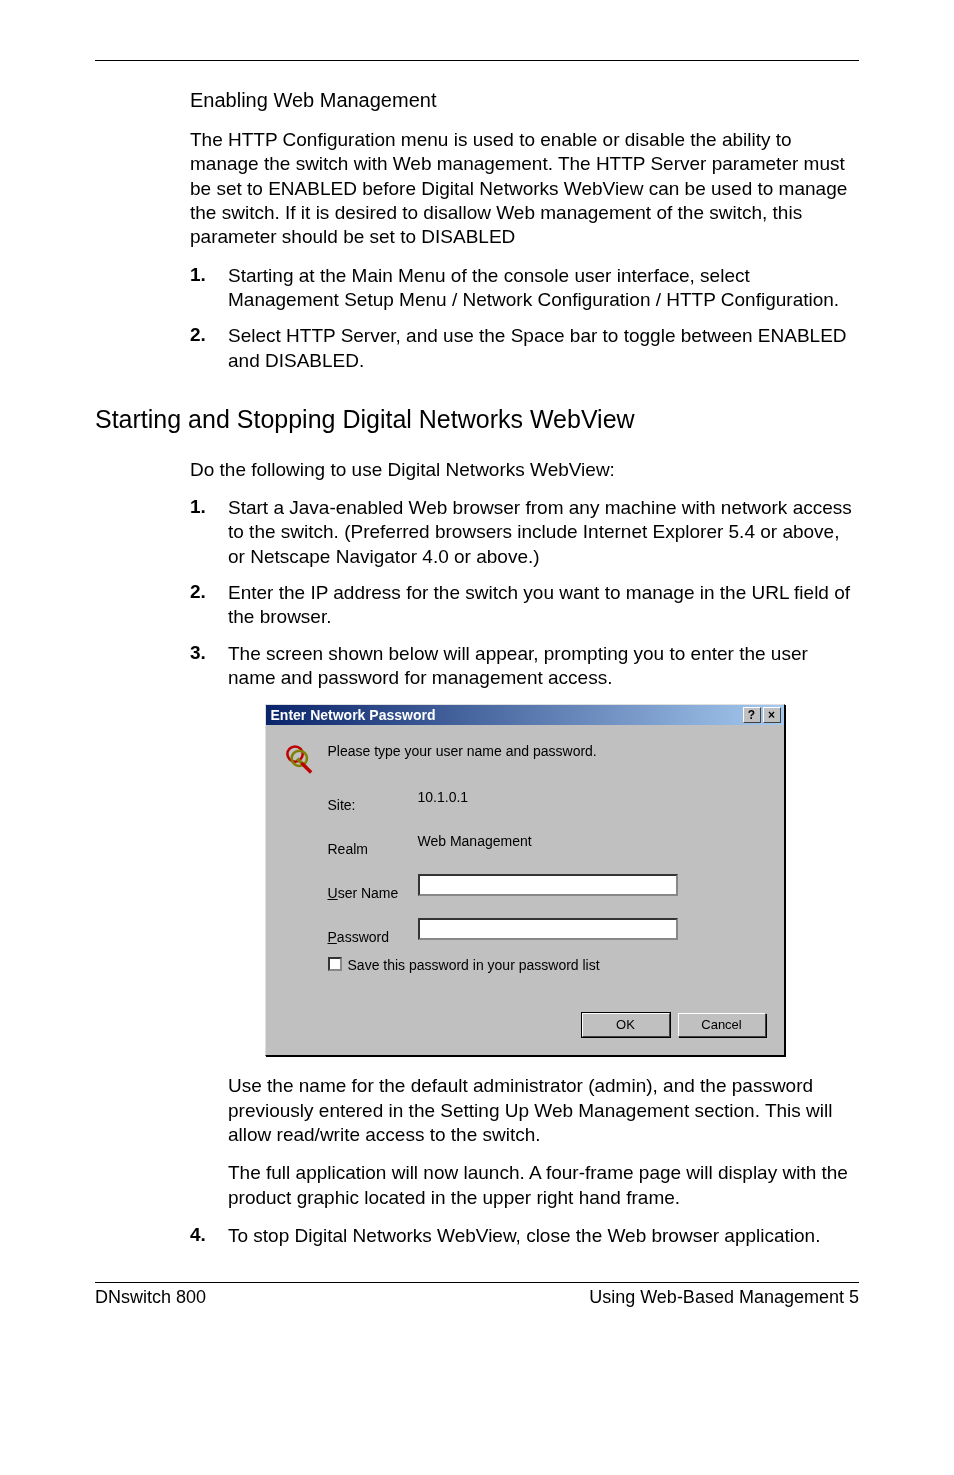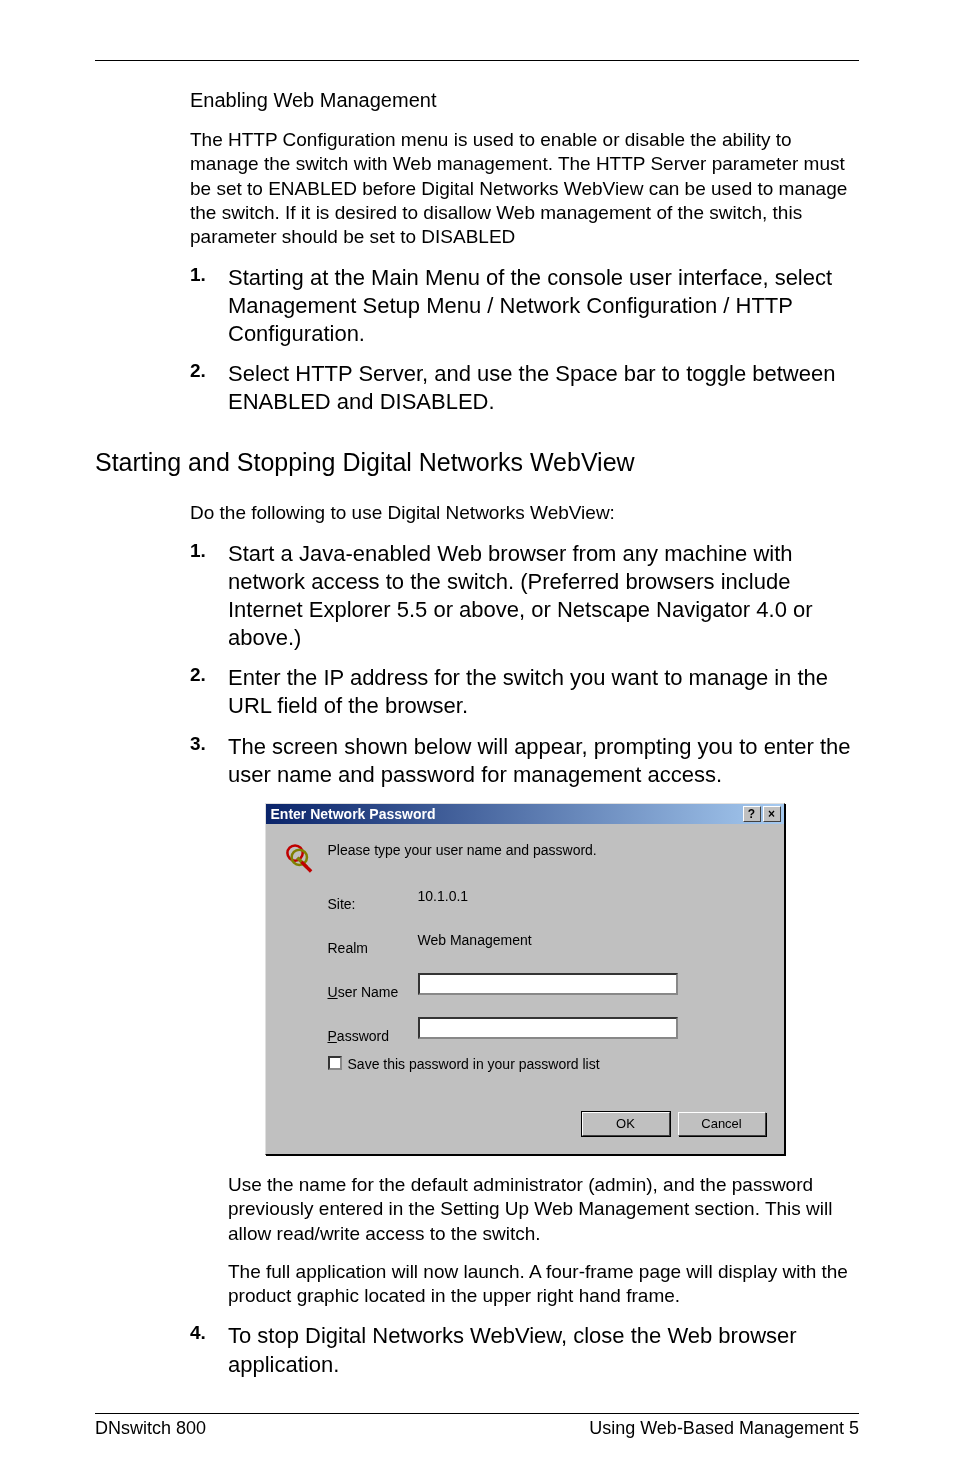--- a/index.html
+++ b/index.html
@@ -42,21 +42,21 @@
     display: flex;
     margin-bottom: 12px;
   }
   ol.num-list > li .num {
     font-weight: bold;
     font-size: 19px;
     width: 38px;
     flex-shrink: 0;
   }
   ol.num-list > li .li-text {
-    font-size: 22px;
+    font-size: 19px;
     line-height: 1.28;
   }
   h2.section-head {
     font-size: 25px;
     font-weight: normal;
     margin: 32px 0 24px 4px;
     margin-left: -95px;
   }
   
   .dialog-wrap {
@@ -216,21 +216,21 @@
       </li>
     </ol>
 
     <h2 class="section-head">Starting and Stopping Digital Networks WebView</h2>
 
     <p class="body-text">Do the following to use Digital Networks WebView:</p>
 
     <ol class="num-list">
       <li>
         <span class="num">1.</span>
-        <span class="li-text">Start a Java-enabled Web browser from any machine with network access to the switch. (Preferred browsers include Internet Explorer 5.5 or above, or Netscape Navigator 4.0 or above.)</span>
+        <span class="li-text">Start a Java-enabled Web browser from any machine with network access to the switch. (Preferred browsers include Internet Explorer 5.4 or above, or Netscape Navigator 4.0 or above.)</span>
       </li>
       <li>
         <span class="num">2.</span>
         <span class="li-text">Enter the IP address for the switch you want to manage in the URL field of the browser.</span>
       </li>
       <li>
         <span class="num">3.</span>
         <span class="li-text">The screen shown below will appear, prompting you to enter the user name and password for management access.</span>
       </li>
     </ol>

